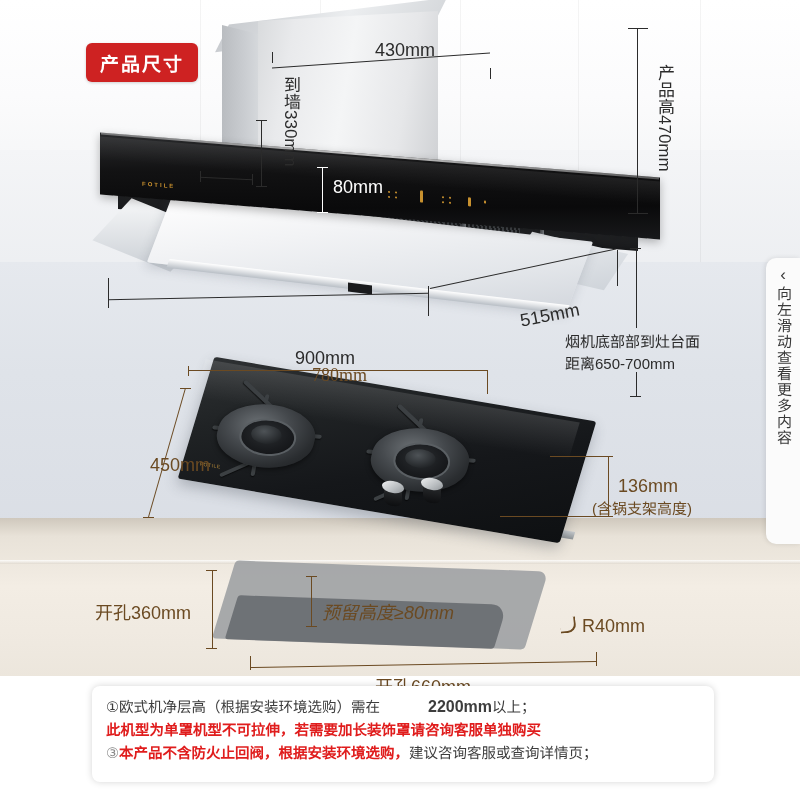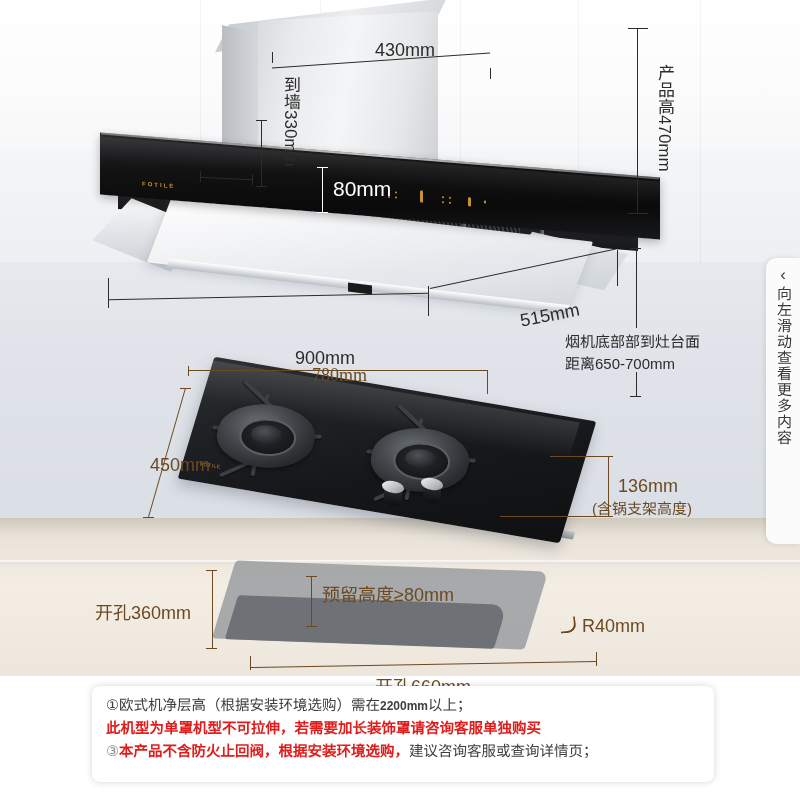--- a/index.html
+++ b/index.html
@@ -127,21 +127,21 @@
   .dl-brown{background:#6b4a22;}
   .dl-white{background:#ffffff;}
   .tick{position:absolute;background:#2b2b2b;width:1px;height:11px;}
   .tick-brown{background:#6b4a22;}
   .tick-white{background:#ffffff;}
   .tick-h{height:1px;width:11px;}
 
   .dim{position:absolute;font-size:18px;color:#2b2b2b;white-space:nowrap;
     font-family:"Liberation Sans","DejaVu Sans",sans-serif;}
   .dim-brown{color:#6b4a22;}
-  .dim-white{color:#ffffff;font-size:21px;}
+  .dim-white{color:#ffffff;font-size:18px;}
   .dim-sm{font-size:15px;}
   .vert{writing-mode:vertical-rl;text-orientation:mixed;}
 
   
   .badge{position:absolute;left:86px;top:43px;padding:6px 14px;background:#ce2222;
     border-radius:6px;color:#fff;font-size:19px;font-weight:700;letter-spacing:2px;
     box-shadow:0 1px 3px rgba(0,0,0,.18);}
 
   
   .side-tab{position:absolute;right:0;top:258px;width:34px;height:286px;
@@ -319,38 +319,39 @@
   </div>
 
   <div class="dl dl-v dl-brown" style="left:212px;top:570px;height:78px;"></div>
   <div class="tick tick-h tick-brown" style="left:206px;top:570px;"></div>
   <div class="tick tick-h tick-brown" style="left:206px;top:648px;"></div>
   <div class="dim dim-brown" style="left:95px;top:598px;text-align:center;">开孔360mm</div>
 
   <div class="dl dl-v dl-brown" style="left:311px;top:576px;height:50px;"></div>
   <div class="tick tick-h tick-brown" style="left:306px;top:576px;"></div>
   <div class="tick tick-h tick-brown" style="left:306px;top:626px;"></div>
-  <div class="dim dim-brown" style="left:322px;top:580px;">预留高度≥80mm</div>
+  <div class="dim dim-brown" style="left:322px;top:598px;font-style:italic;">预留高度≥80mm</div>
 
   <div class="dim dim-brown" style="left:582px;top:616px;">R40mm</div>
 
   <div class="dl dl-h dl-brown" style="left:250px;top:664px;width:346px;transform:skewY(-1deg);"></div>
   <div class="tick tick-brown" style="left:250px;top:656px;height:14px;"></div>
   <div class="tick tick-brown" style="left:596px;top:652px;height:14px;"></div>
   <div class="dim dim-brown" style="left:375px;top:672px;">开孔660mm</div>
 
+  <div class="badge">产品尺寸</div>
 
   <div class="side-tab">
     <span class="side-chev">‹</span>
     <span class="side-txt">向左滑动查看更多内容</span>
   </div>
 
   <div class="notes">
     <div class="note-line">
-      <span>①</span><span>欧式机净层高（根据安装环境选购）需在</span><span class="nbold" style="font-size:12px;">2200mm</span><span>以上；</span>
+      <span>①</span><span>欧式机净层高（根据安装环境选购）需在</span><span class="nbold" style="font-size:16px;margin-left:48px;">2200mm</span><span>以上；</span>
     </div>
     <div class="note-line nred">
       <span>此机型为单罩机型不可拉伸，若需要加长装饰罩请咨询客服单独购买</span>
     </div>
     <div class="note-line">
       <span style="color:#8a8a8a;">③</span><span class="nred">本产品不含防火止回阀，根据安装环境选购，</span><span>建议咨询客服或查询详情页；</span>
     </div>
   </div>
 
 </div>

